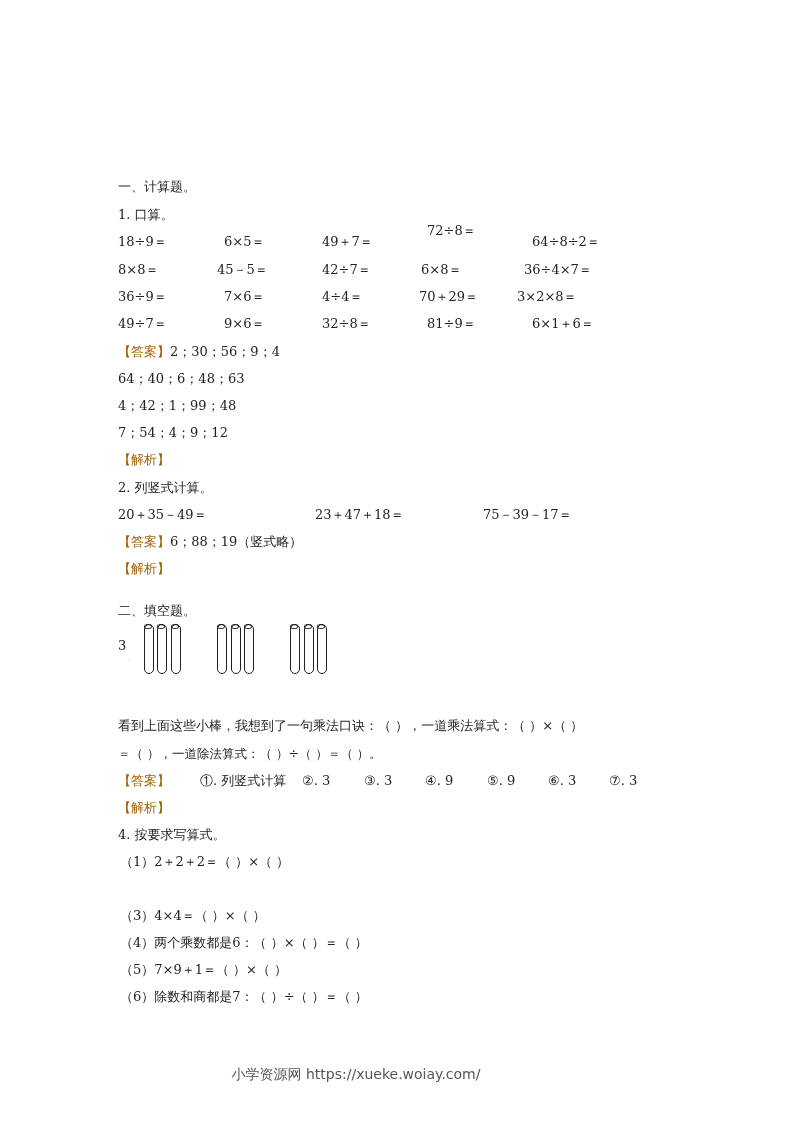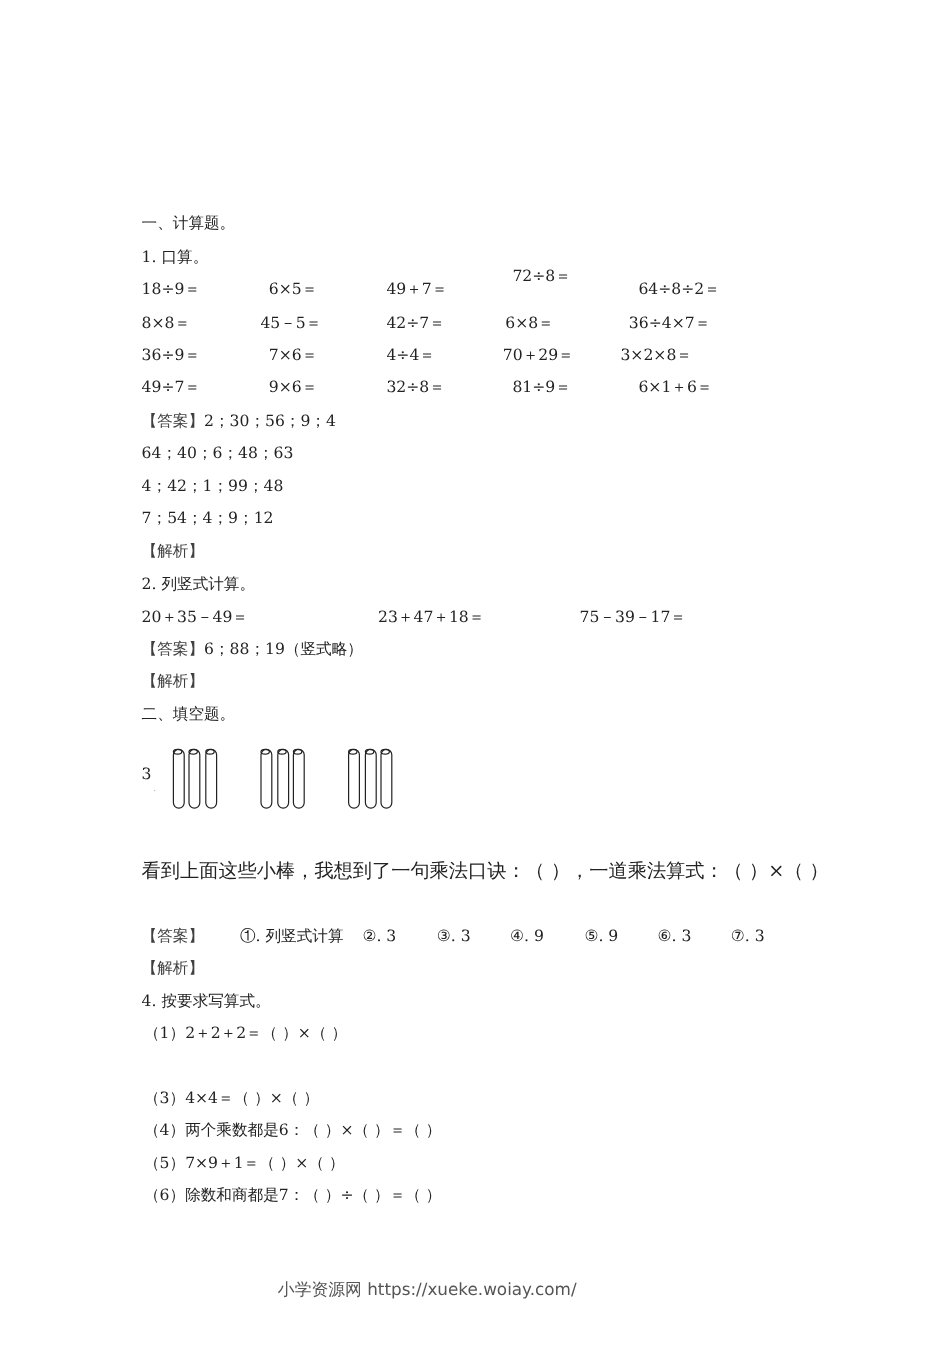--- a/index.html
+++ b/index.html
@@ -2,21 +2,21 @@
 <html><head>
 <meta charset="utf-8">
 <style>
   html, body { margin: 0; padding: 0; background: #ffffff; }
   body { width: 793px; height: 1122px; position: relative; overflow: hidden;
          font-family: "DejaVu Serif", "Liberation Serif", serif; color: #222; }
   .page { position: absolute; left: 0; top: 0; width: 793px; height: 1122px; }
   .title { position: absolute; left: 118px; top: 93px; width: 580px;
            font-size: 21px; line-height: 44px; color: #111; letter-spacing: 0.5px; }
   .line { position: absolute; left: 118px; font-size: 13px; line-height: 18px; white-space: nowrap; }
-  .tag { color: #404040; }
+  .tag { color: #a16207; }
   .cell { position: absolute; font-size: 13px; line-height: 18px; white-space: nowrap; }
   .sticks { position: absolute; top: 624px; height: 50px; }
   .stick { position: absolute; top: 0; width: 8px; height: 48px; border: 1.3px solid #222;
            border-radius: 5px; background: #fff; }
   .stick::before { content: ""; position: absolute; left: -1px; top: -1px; width: 8px; height: 5px;
            border: 1.2px solid #222; border-radius: 50%; box-sizing: border-box; }
   .q3num { position: absolute; left: 118px; top: 638px; font-size: 13px; }
   .q3dot { position: absolute; left: 128px; top: 654px; font-size: 6px; color: #888; }
   .footer { position: absolute; left: 0; width: 712px; top: 1066px; text-align: center;
             font-family: "DejaVu Sans", "Liberation Sans", sans-serif; font-size: 14px; color: #555; }
@@ -66,21 +66,21 @@
 
   <div class="line" style="top:479px">2. 列竖式计算。</div>
   <div class="cell" style="left:118px;top:506px">20＋35－49＝</div>
   <div class="cell" style="left:315px;top:506px">23＋47＋18＝</div>
   <div class="cell" style="left:483px;top:506px">75－39－17＝</div>
   <div class="line" style="top:533px">
     <span class="tag">【答案】</span><span>6；88；19（竖式略）</span>
   </div>
   <div class="line tag" style="top:560px">【解析】</div>
 
-  <div class="line" style="top:587px">二、填空题。</div>
+  <div class="line" style="top:602px">二、填空题。</div>
 
   <div class="q3num">3</div>
   <div class="q3dot">.</div>
 
   <div>
     <div class="sticks" style="left:144px">
       <div class="stick" style="left:0px"></div>
       <div class="stick" style="left:13px"></div>
       <div class="stick" style="left:27px"></div>
     </div>
@@ -89,21 +89,22 @@
       <div class="stick" style="left:14px"></div>
       <div class="stick" style="left:27px"></div>
     </div>
     <div class="sticks" style="left:290px">
       <div class="stick" style="left:0px"></div>
       <div class="stick" style="left:14px"></div>
       <div class="stick" style="left:27px"></div>
     </div>
   </div>
 
-  <div class="line" style="top:717px;font-size:16px">看到上面这些小棒，我想到了一句乘法口诀：（          ），一道乘法算式：（          ）×（          ）</div>
+  <div class="line" style="top:717px;font-size:13px">看到上面这些小棒，我想到了一句乘法口诀：（          ），一道乘法算式：（          ）×（          ）</div>
+  <div class="line" style="top:745px;font-size:12.5px">＝（          ），一道除法算式：（          ）÷（          ）＝（          ）。</div>
 
   <div>
     <div class="cell tag" style="left:118px;top:772px">【答案】</div>
     <div class="cell" style="left:200px;top:772px">①. 列竖式计算</div>
     <div class="cell" style="left:302px;top:772px">②. 3</div>
     <div class="cell" style="left:364px;top:772px">③. 3</div>
     <div class="cell" style="left:425px;top:772px">④. 9</div>
     <div class="cell" style="left:487px;top:772px">⑤. 9</div>
     <div class="cell" style="left:548px;top:772px">⑥. 3</div>
     <div class="cell" style="left:609px;top:772px">⑦. 3</div>

